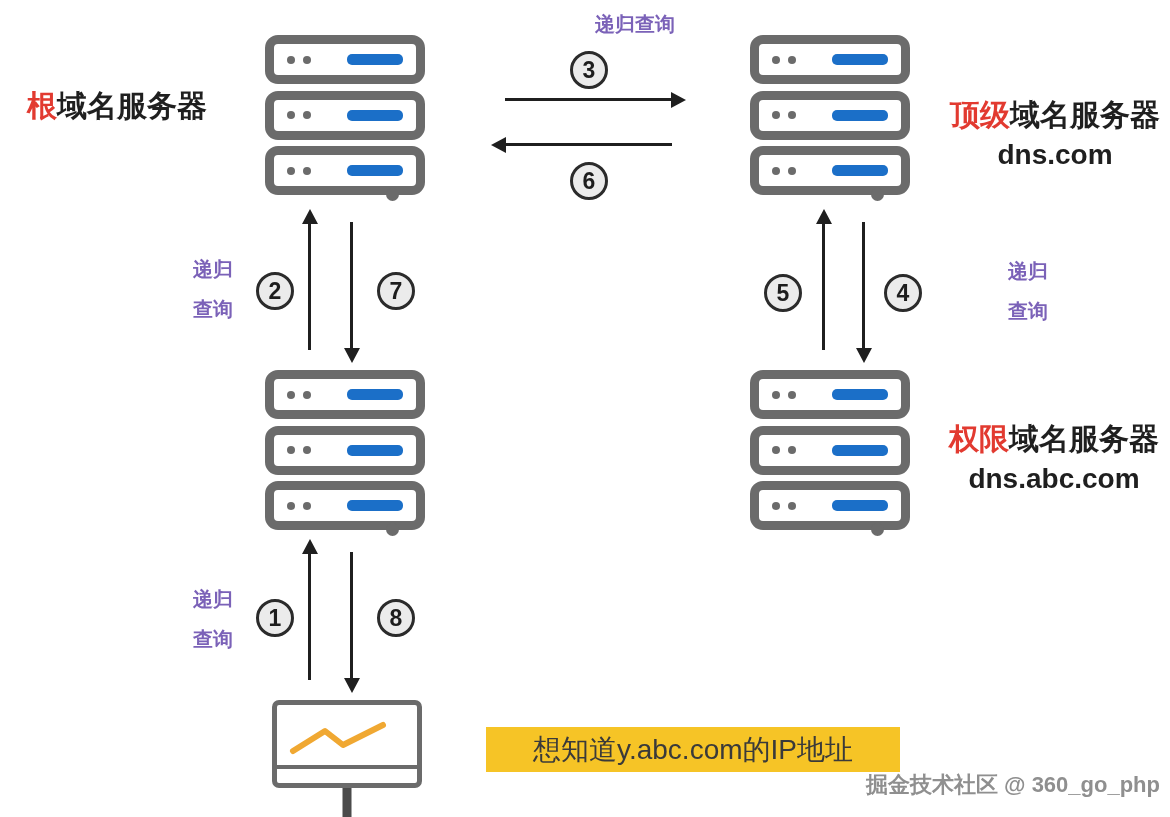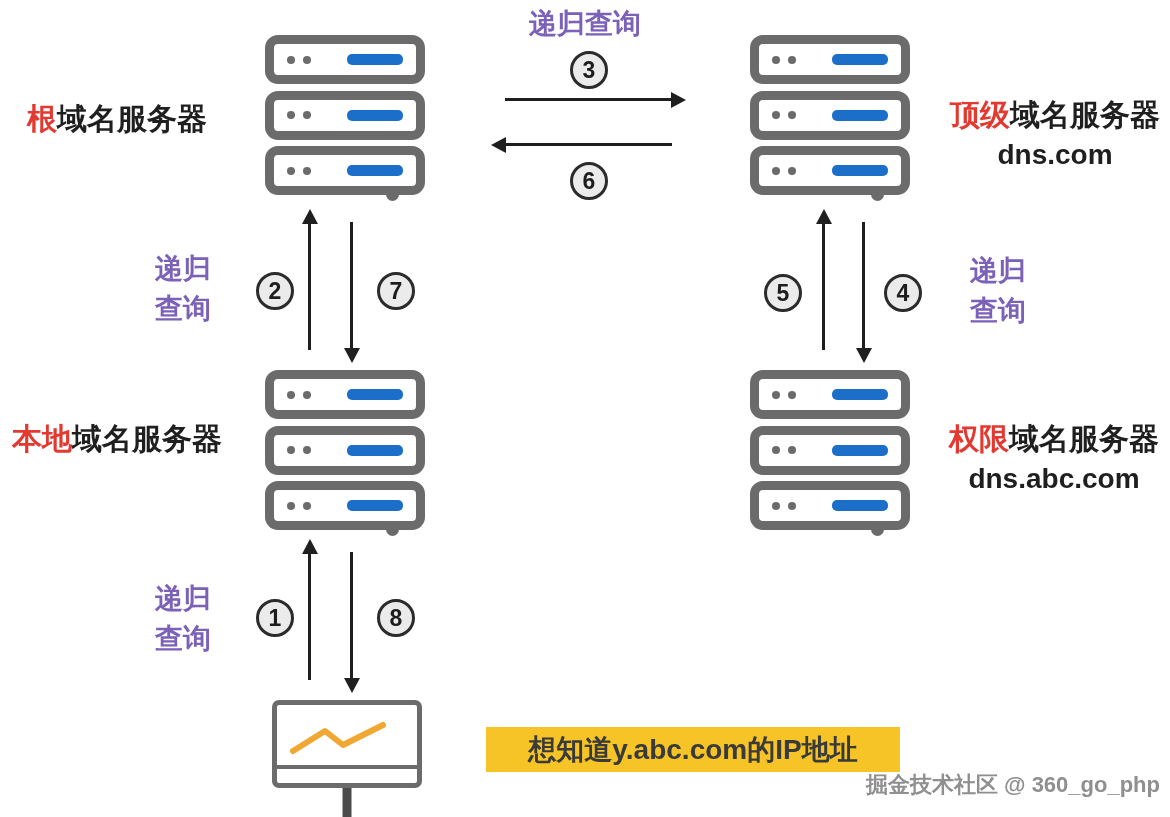--- a/index.html
+++ b/index.html
@@ -24,21 +24,21 @@
   .monitor { box-sizing:border-box; width:150px; height:88px; border:5px solid var(--gray,#6b6b6b); border-radius:7px; background:#fff; position:relative; overflow:hidden; }
   .monitor .zig { position:absolute; left:0; top:2px; }
   .monitor .zig polyline { fill:none; stroke:var(--chart_line,#f0a832); stroke-width:6; stroke-linecap:round; stroke-linejoin:round; }
   .monitor .baseline { position:absolute; left:0; right:0; bottom:14px; height:4px; background:var(--gray,#6b6b6b); }
   .client .stem { position:absolute; left:50%; transform:translateX(-50%); top:88px; width:9px; height:29px; background:#4b4b4b; }
 
   
   .node-label { position:absolute; text-align:center; font-weight:bold; font-size:30px; color:var(--ink,#1f1f1f); line-height:40px; white-space:nowrap; }
   .node-label .red { color:var(--red,#e23a30); }
   .node-label .subtitle { font-size:28px; }
-  .purple-label { position:absolute; text-align:center; font-weight:bold; font-size:28px; color:var(--purple,#7b62b8); line-height:40px; }
+  .purple-label { position:absolute; text-align:right; font-weight:bold; font-size:20px; color:var(--purple,#7b62b8); line-height:40px; }
 
   
   .badge {
     position:absolute; width:38px; height:38px; border-radius:50%; box-sizing:border-box;
     border:3px solid #2b2b2b; background:#ebebeb;
     display:flex; align-items:center; justify-content:center;
     font-size:23px; font-weight:bold; color:#1d1d1d;
   }
 
   
@@ -57,21 +57,21 @@
     border-left:8px solid transparent; border-right:8px solid transparent; border-bottom:15px solid var(--ink,#1f1f1f);
   }
   .arrow-v.down::after {
     content:""; position:absolute; bottom:-13px; left:50%; transform:translateX(-50%);
     border-left:8px solid transparent; border-right:8px solid transparent; border-top:15px solid var(--ink,#1f1f1f);
   }
 
   
   .query-box {
     position:absolute; background:var(--yellow,#f6c426); color:#3a3a3a;
-    font-weight:bold; font-size:28px; display:flex; align-items:center; justify-content:center; white-space:nowrap;
+    font-weight:normal; font-size:28px; display:flex; align-items:center; justify-content:center; white-space:nowrap;
   }
   .watermark { position:absolute; color:var(--watermark,#8f8f8f); font-weight:bold; font-size:22px; white-space:nowrap; }
 </style>
 </head>
 <body>
 
 <div class="canvas">
 
   <div class="server" style="left:265px; top:35px;">
     <div class="unit">
@@ -152,31 +152,30 @@
   <div class="client" style="left:272px; top:700px;">
     <div class="monitor">
       <svg class="zig" width="140" height="58" viewBox="0 0 140 58">
         <polyline points="16,44 48,24 66,38 106,18"></polyline>
       </svg>
       <div class="baseline"></div>
     </div>
     <div class="stem"></div>
   </div>
 
-  <div class="node-label" style="left:2px; top:99px; width:230px;">
+  <div class="node-label" style="left:2px; top:86px; width:230px;">
     <span class="red">根</span><span>域名服务器</span>
   </div>
 
   <div class="node-label" style="left:938px; top:95px; width:234px;">
     <div><span class="red">顶级</span><span>域名服务器</span></div>
     <div class="subtitle">dns.com</div>
   </div>
 
   <div class="node-label" style="left:0px; top:419px; width:234px;">
-    <div><span class="red">本地</span><span>域名服务器</span></div>
   </div>
 
   <div class="node-label" style="left:936px; top:419px; width:236px;">
     <div><span class="red">权限</span><span>域名服务器</span></div>
     <div class="subtitle">dns.abc.com</div>
   </div>
 
   <div class="purple-label" style="left:495px; top:4px; width:180px;">递归查询</div>
 
   <div class="purple-label" style="left:133px; top:249px; width:100px;">

